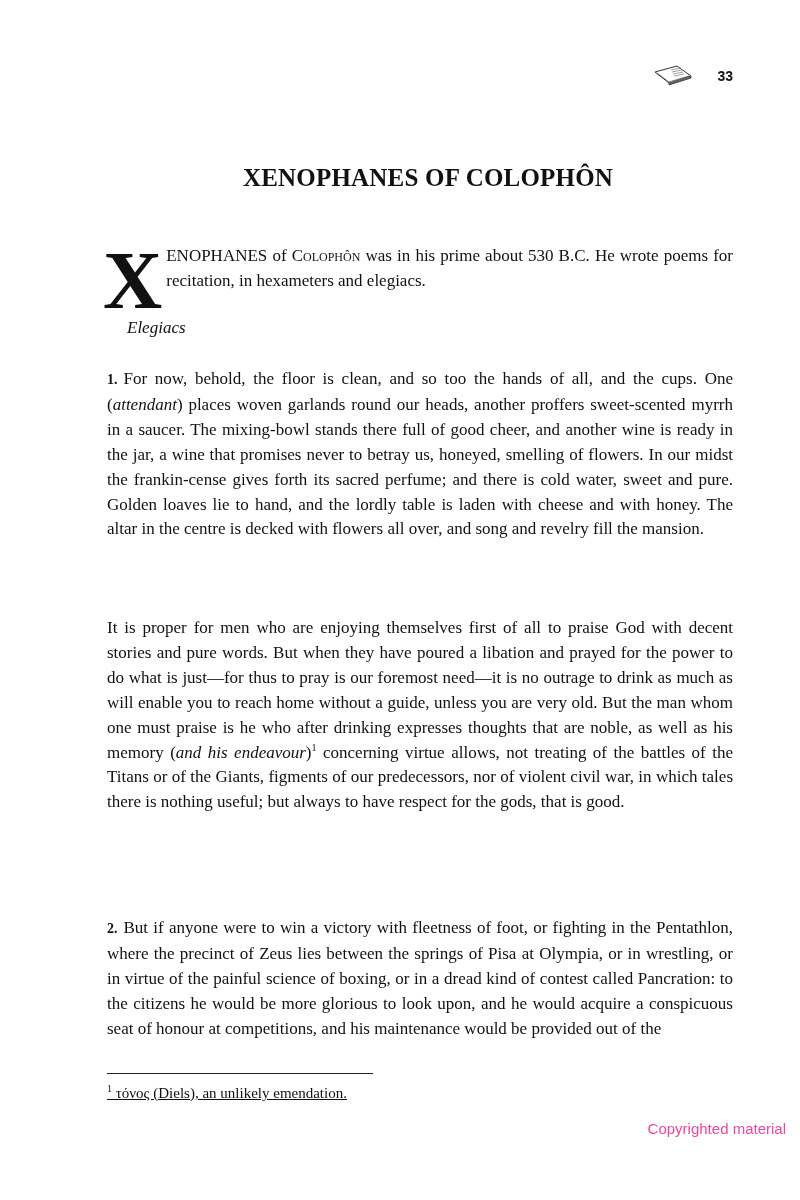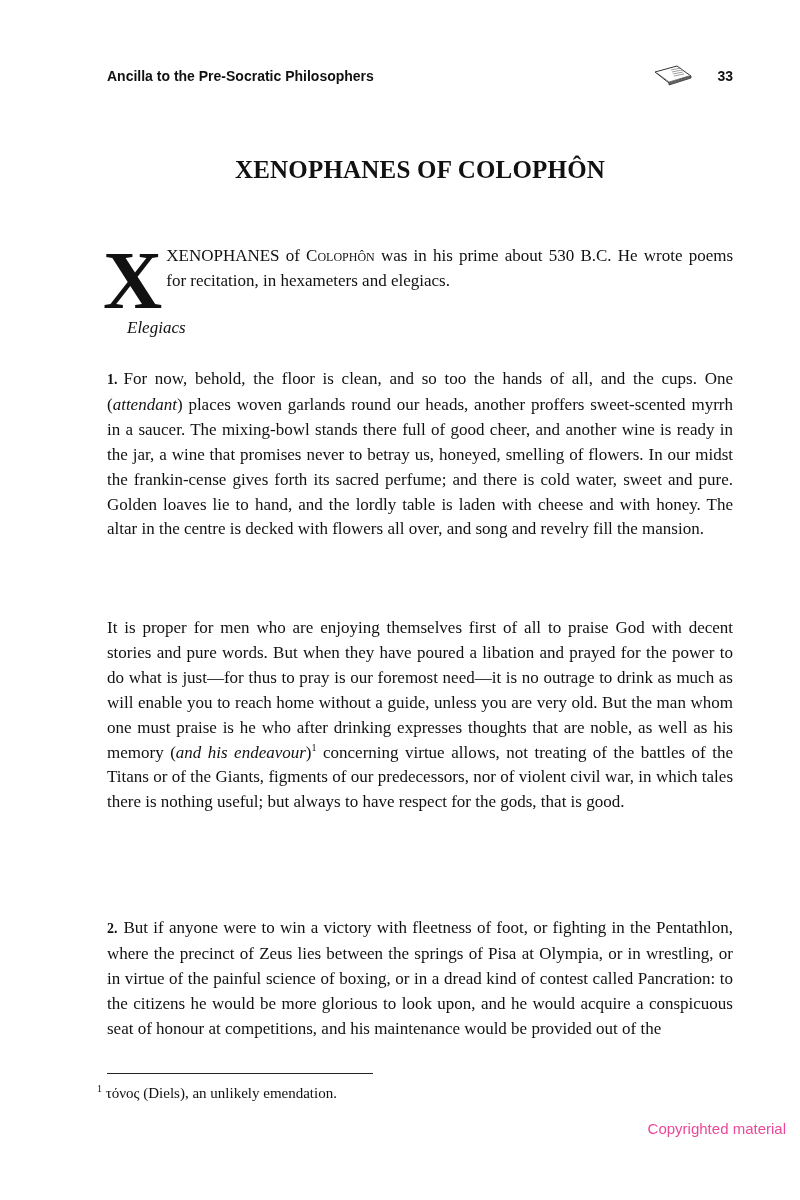--- a/index.html
+++ b/index.html
@@ -13,44 +13,43 @@
     .dropcap { float: left; font-family: "Liberation Serif", serif; font-weight: bold; font-size: 82px; line-height: 66px; height: 66px; margin: 5px 4px 0 -4px; }
     .smallcaps { font-variant: small-caps; }
     .section-head { position: absolute; top: 318px; left: 107px; font-style: italic; font-size: 17px; margin-left: 20px; }
     .para { position: absolute; left: 107px; width: 626px; font-size: 17px; line-height: 24.9px; text-align: justify; }
     .para .num { font-weight: bold; font-size: 14px; margin-right: 6px; }
     .p1 { top: 367px; }
     .p2 { top: 616px; }
     .p3 { top: 916px; }
     sup { font-size: 10px; line-height: 0; vertical-align: 7px; }
     .fn-rule { position: absolute; top: 1073px; left: 107px; width: 266px; height: 1px; background: #222; }
-    .footnote { position: absolute; top: 1085px; left: 97px; font-size: 15px; }
+    .footnote { position: absolute; top: 1085px; left: 107px; font-size: 15px; text-decoration: underline; }
     .footnote sup { vertical-align: 6px; }
     .watermark { position: absolute; top: 1120px; right: 14px; font-family: "Liberation Sans", sans-serif; font-size: 15px; color: #ec4899; }
   </style>
 </head>
 <body>
 
 <div class="running-head">
-  <span class="title">Ancilla to the Pre-Socratic Philosophers</span>
   <span class="book-icon">
     <svg width="40" height="22" viewBox="0 0 40 22">
       <path d="M2 8 L16 19 L38 12 L24 2 Z" fill="#fff" stroke="#333" stroke-width="1"></path>
       <path d="M4 9 L16 18 L36 12" fill="none" stroke="#555" stroke-width="0.8"></path>
       <path d="M16 19 L16 21 L38 14 L38 12" fill="#666" stroke="#333" stroke-width="0.8"></path>
       <path d="M18 6 L28 4 M19 8 L29 6 M20 10 L30 8 M21 12 L31 10" stroke="#888" stroke-width="0.8"></path>
     </svg>
   </span>
   <span class="page-num">33</span>
 </div>
 
-<h1 class="chapter-title" style="margin:0;">XENOPHANES OF COLOPHÔN</h1>
+<h1 class="chapter-title" style="margin:8px;">XENOPHANES OF COLOPHÔN</h1>
 
 <div class="intro">
-  <span class="dropcap">X</span><span>XENOPHANES of </span><span class="smallcaps">Colophôn</span><span> was in his prime about 530 B.C. He wrote poems for recitation, in hexameters and elegiacs.</span>
+  <span class="dropcap">X</span><span>ENOPHANES of </span><span class="smallcaps">Colophôn</span><span> was in his prime about 530 B.C. He wrote poems for recitation, in hexameters and elegiacs.</span>
 </div>
 
 <div class="section-head">Elegiacs</div>
 
 <div class="para p1">
   <span class="num">1.</span><span>For now, behold, the floor is clean, and so too the hands of all, and the cups. One (</span><em>attendant</em><span>) places woven garlands round our heads, another proffers sweet-scented myrrh in a saucer. The mixing-bowl stands there full of good cheer, and another wine is ready in the jar, a wine that promises never to betray us, honeyed, smelling of flowers. In our midst the frankin-cense gives forth its sacred perfume; and there is cold water, sweet and pure. Golden loaves lie to hand, and the lordly table is laden with cheese and with honey. The altar in the centre is decked with flowers all over, and song and revelry fill the mansion.</span>
 </div>
 
 <div class="para p2">
   <span>It is proper for men who are enjoying themselves first of all to praise God with decent stories and pure words. But when they have poured a libation and prayed for the power to do what is just—for thus to pray is our foremost need—it is no outrage to drink as much as will enable you to reach home without a guide, unless you are very old. But the man whom one must praise is he who after drinking expresses thoughts that are noble, as well as his memory (</span><em>and his endeavour</em><span>)</span><sup>1</sup><span> concerning virtue allows, not treating of the battles of the Titans or of the Giants, figments of our predecessors, nor of violent civil war, in which tales there is nothing useful; but always to have respect for the gods, that is good.</span>

